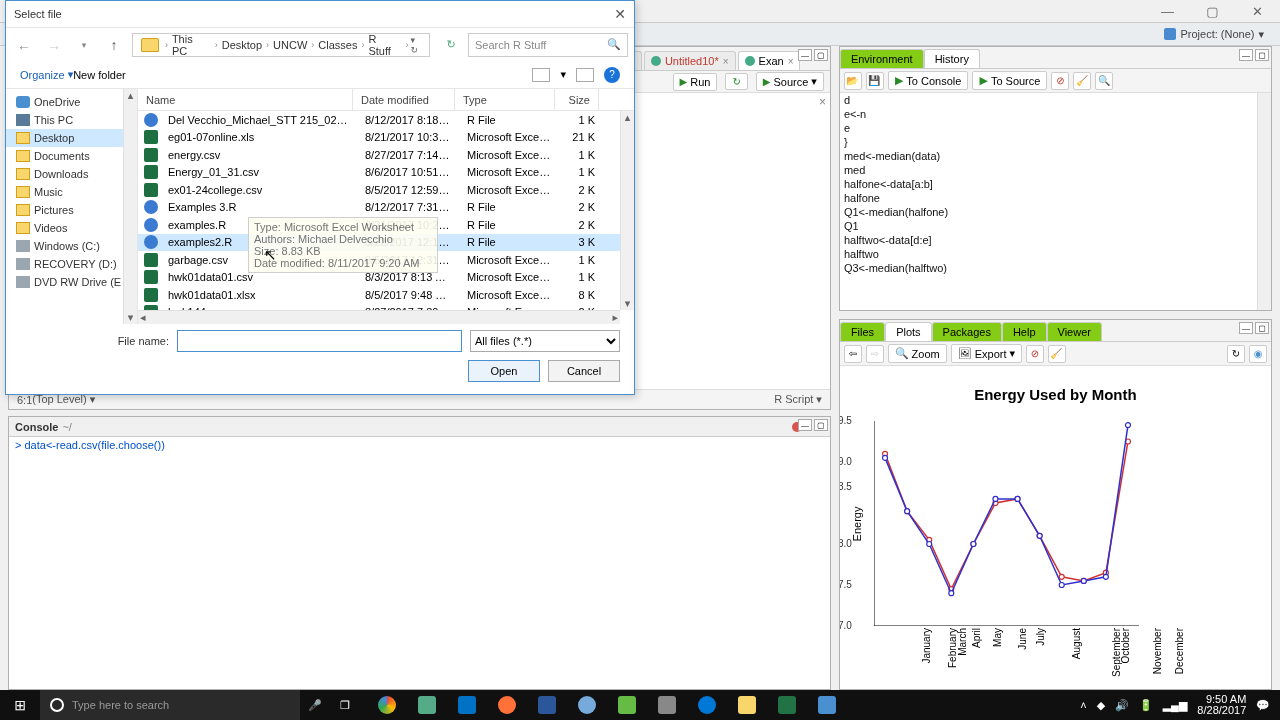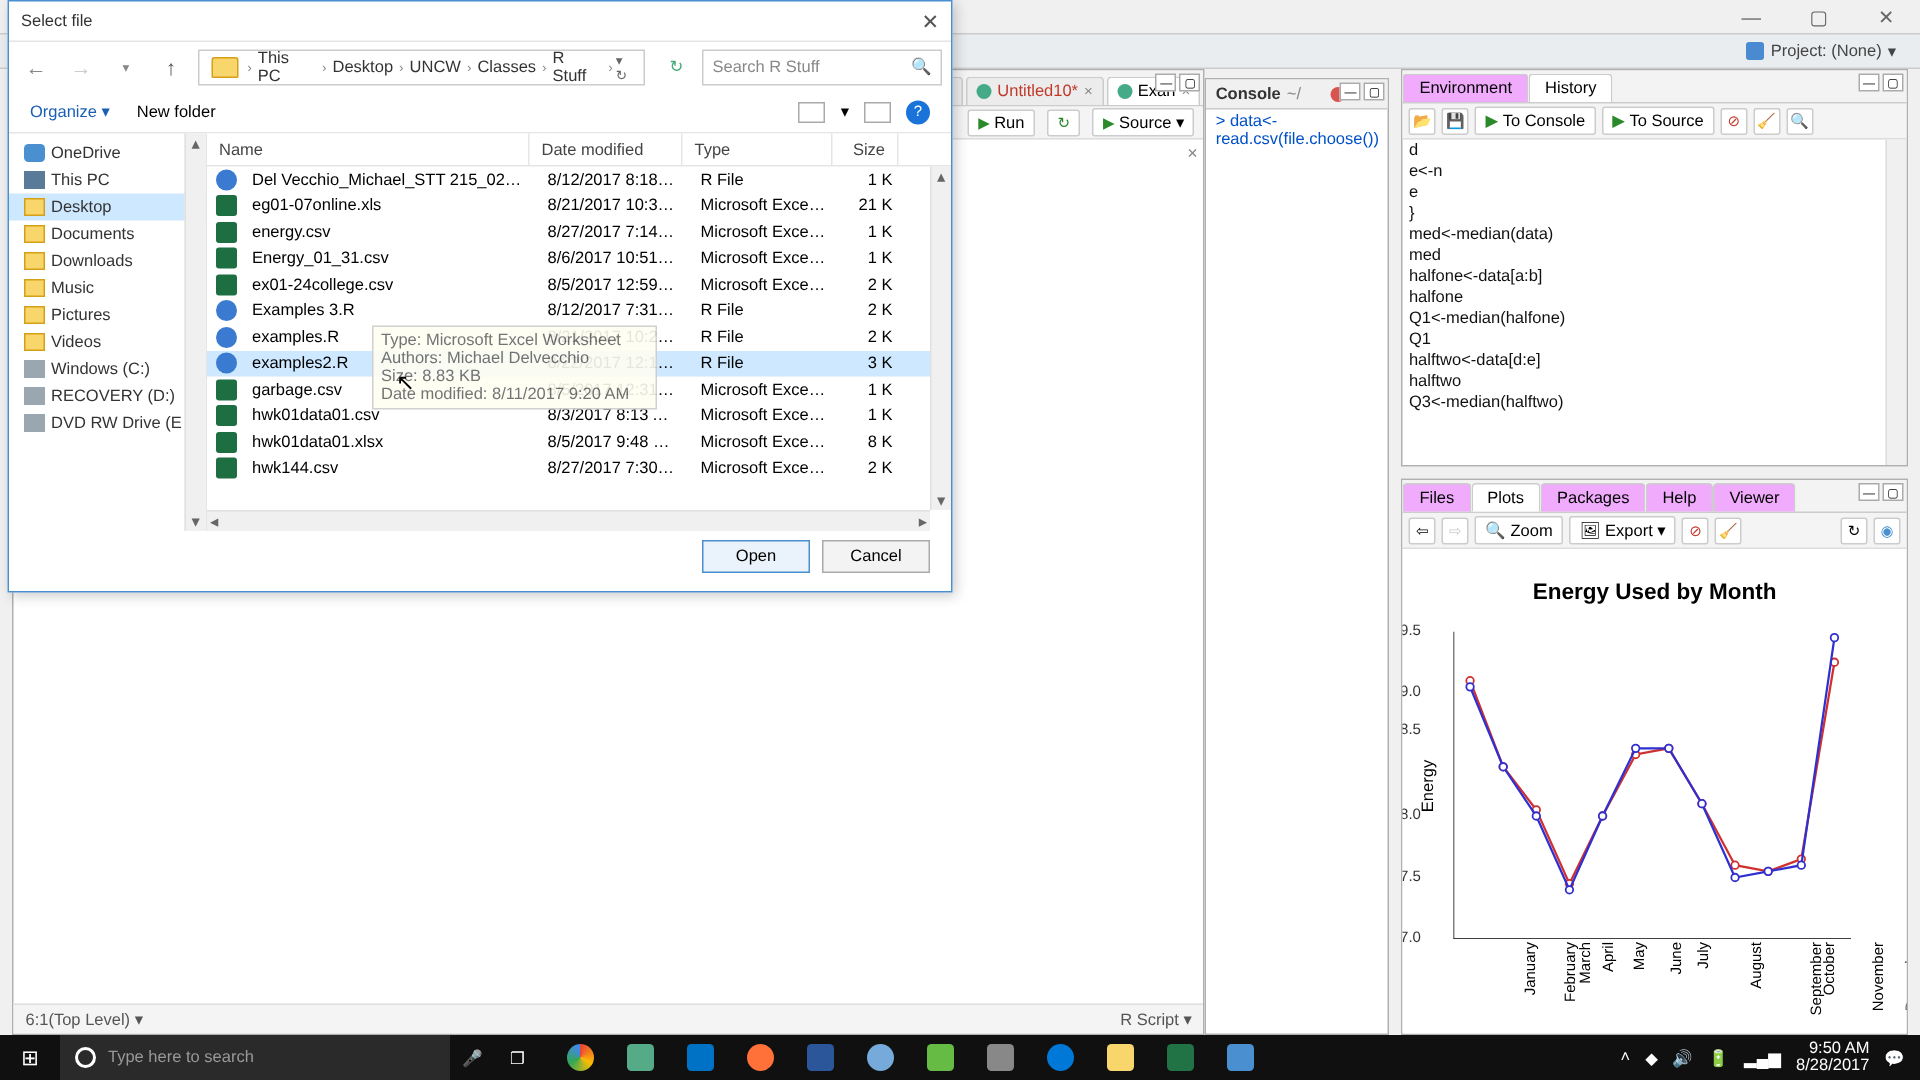--- a/index.html
+++ b/index.html
@@ -10,21 +10,21 @@
 .win-btns { position: absolute; top: 0; right: 0; display: flex; }
 .win-btns div { width: 45px; height: 22px; display: flex; align-items: center; justify-content: center; color: #666; font-size: 13px; }
 
 
 .rstudio-top { position: absolute; top: 22px; left: 0; right: 0; height: 24px; background: #e9edf0; border-top: 1px solid #ccc; border-bottom: 1px solid #ccc; display: flex; align-items: center; justify-content: flex-end; padding: 0 16px; }
 .rstudio-top .proj { display: flex; align-items: center; gap: 4px; color: #444; }
 .rstudio-top .proj .cube { width: 12px; height: 12px; background: #4a8ad0; border-radius: 2px; }
 
 
 .main { position: absolute; top: 46px; left: 8px; right: 8px; bottom: 30px; display: flex; gap: 8px; }
-.left-col { flex: 1.9; display: flex; gap: 0; }
+.left-col { flex: 1.9; display: flex; flex-direction: column; gap: 0; }
 .right-col { flex: 1; display: flex; flex-direction: column; gap: 8px; }
 
 
 .pane { background: #fff; border: 1px solid #b0b0b0; display: flex; flex-direction: column; }
 .pane-top { flex: 1; min-height: 0; }
 .pane-bot { flex: 0.75; min-height: 0; }
 
 
 .src-tabs { display: flex; background: #f3f3f3; border-bottom: 1px solid #ccc; height: 24px; align-items: end; padding-left: 2px; overflow: hidden; }
 .tab { display: flex; align-items: center; gap: 4px; padding: 3px 6px; border: 1px solid #ccc; border-bottom: none; background: #fff; margin-right: 2px; border-radius: 3px 3px 0 0; white-space: nowrap; }
@@ -46,21 +46,21 @@
 
 .console-head { display: flex; align-items: center; height: 20px; background: #f0f0f0; border-bottom: 1px solid #ccc; padding: 0 6px; position: relative; }
 .console-head b { font-weight: 600; color: #333; }
 .console-head .cpath { color: #888; margin-left: 4px; }
 .console-head .stop { position:absolute; right:28px; width:10px; height:10px; border-radius:50%; background:#d9534f;}
 .console-body { flex: 1; padding: 2px 6px; font-family: Consolas, monospace; font-size: 12px; color: #0050c8; }
 .console-body .prompt { color: #0050c8; }
 
 
 .tabs-row { display: flex; background: #f3f3f3; border-bottom: 1px solid #ccc; height: 22px; align-items: end; position: relative; }
-.tabs-row .tab2 { padding: 3px 10px; border: 1px solid #ccc; border-bottom: none; border-radius: 3px 3px 0 0; background: #f0abfc; }
+.tabs-row .tab2 { padding: 3px 10px; border: 1px solid #ccc; border-bottom: none; border-radius: 3px 3px 0 0; background: #84cc16; }
 .tabs-row .tab2.active { background: #fff; }
 .tb-row { display: flex; align-items: center; height: 24px; background: #f4f4f4; border-bottom: 1px solid #ddd; padding: 0 4px; gap: 4px; }
 .tb-row .ib { width: 18px; height: 18px; border: 1px solid #ccc; background: #fff; border-radius: 2px; display:flex; align-items:center; justify-content:center; font-size:10px;}
 .tb-row .lbl-btn { padding: 2px 6px; border: 1px solid #ccc; background: #fff; border-radius: 2px; display:flex; align-items:center; gap:3px;}
 .history-list { flex: 1; overflow: hidden; font-family: Consolas, monospace; font-size: 12px; padding: 0 4px; line-height: 14px; color: #111; position:relative;}
 .history-list .scroll-ind { position:absolute; right:0; top:0; width:14px; height:100%; background:#f0f0f0; border-left:1px solid #ddd;}
 
 
 .plots-body { flex:1; position: relative; background:#fff; overflow:hidden;}
 .chart-title { position:absolute; top:20px; left:0; right:0; text-align:center; font-weight:700; font-size:15px;}
@@ -79,21 +79,21 @@
 .dlg-nav { display:flex; align-items:center; height:34px; padding:0 6px; gap:6px; border-top:1px solid #e5e5e5;}
 .dlg-nav .arrow { width:24px; height:24px; display:flex; align-items:center; justify-content:center; color:#888; font-size:14px;}
 .dlg-nav .up { color:#555;}
 .dlg-nav .folder { width:18px; height:14px; background:#f9d66b; border:1px solid #d4a017; border-radius:2px 2px 1px 1px; margin:0 4px;}
 .breadcrumb { display:flex; align-items:center; flex:1; height:24px; border:1px solid #ccc; padding:0 4px; gap:2px; margin-right:4px;}
 .breadcrumb span.sep { color:#888; font-size:9px;}
 .breadcrumb span.bc { color:#333; padding:0 2px;}
 .breadcrumb .drop { margin-left:auto; color:#666; font-size:9px;}
 .refresh { width:22px; height:22px; display:flex; align-items:center; justify-content:center; color:#4a7;}
 .search-box { width:160px; height:24px; border:1px solid #ccc; display:flex; align-items:center; padding:0 6px; color:#888; justify-content:space-between;}
-.dlg-tb { display:flex; align-items:center; height:28px; padding:0 14px; gap:18px; border-bottom:1px solid #e5e5e5;}
+.dlg-tb { display:flex; align-items:center; height:28px; padding:0 14px; border-bottom:1px solid #e5e5e5;}
 .dlg-tb .org { color:#1a5fb4; display:flex; align-items:center; gap:3px;}
 .dlg-tb .right { margin-left:auto; display:flex; align-items:center; gap:10px;}
 .dlg-tb .view-icon { width:18px; height:14px; border:1px solid #aaa;}
 .dlg-tb .help { width:16px; height:16px; border-radius:50%; background:#1a73d8; color:#fff; display:flex; align-items:center; justify-content:center; font-size:10px;}
 
 .dlg-body { flex:1; display:flex; min-height:0;}
 .dlg-tree { width:132px; border-right:1px solid #e5e5e5; overflow:hidden; padding-top:4px; position:relative;}
 .dlg-tree .item { display:flex; align-items:center; gap:6px; padding:3px 8px 3px 28px; color:#333; position:relative;}
 .dlg-tree .item.sel { background:#cde8ff;}
 .dlg-tree .item .ic { width:14px; height:12px; position:absolute; left:10px;}
@@ -572,20 +572,25 @@
             <span>▴</span>
             <span>▾</span>
           </div>
         <div class="hscroll">
             <span>◂</span>
             <span>▸</span>
           </div>
       </div>
     </div>
     <div class="dlg-foot">
+      <div class="fn-row">
+        <label>File name:</label>
+        <input type="text" style="">
+        <select><option>All files (*.*)</option></select>
+      </div>
       <div class="btn-row">
         <button class="primary">Open</button>
         <button>Cancel</button>
       </div>
     </div>
     <div class="cursor">↖</div>
   </div>
 
   <div class="taskbar">
     <div class="start">⊞</div>

